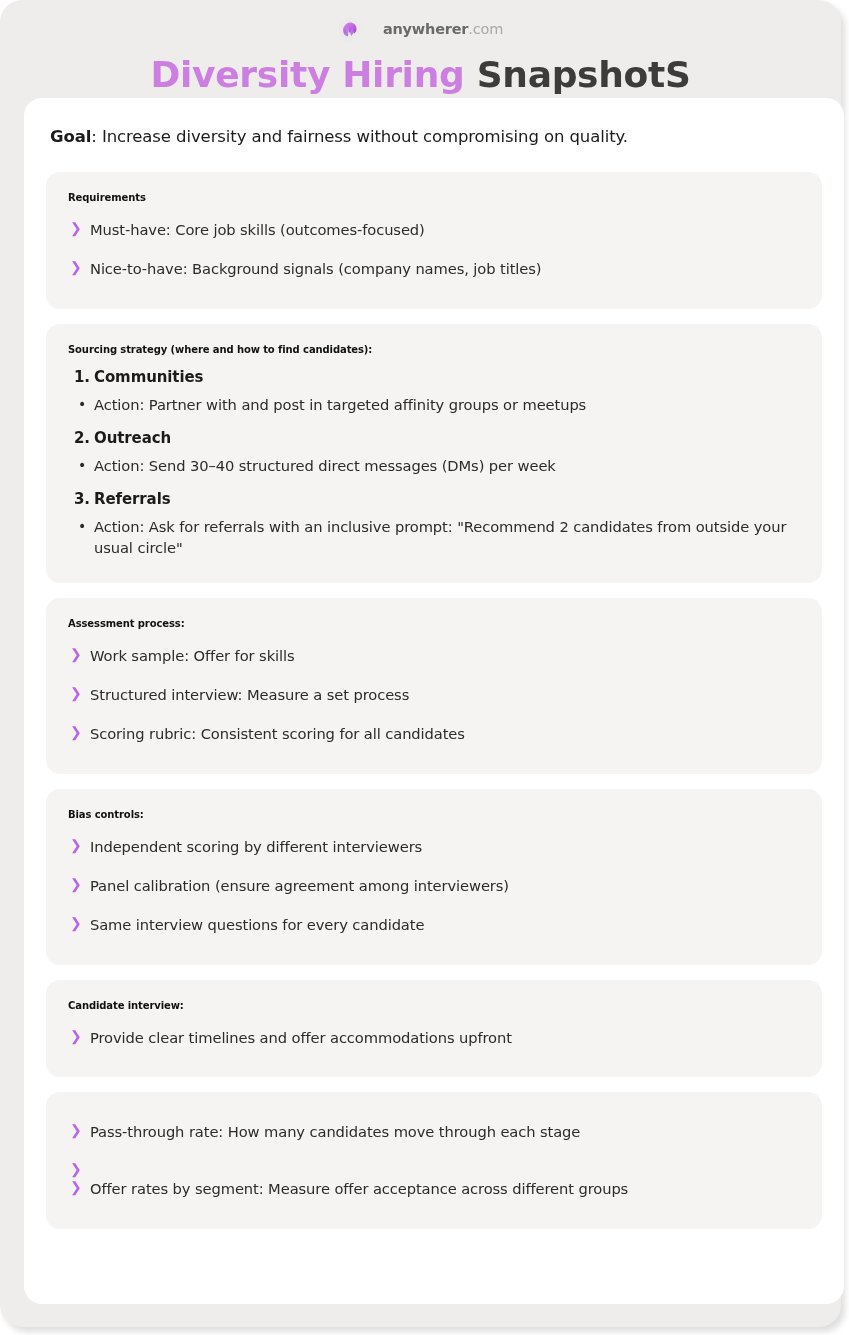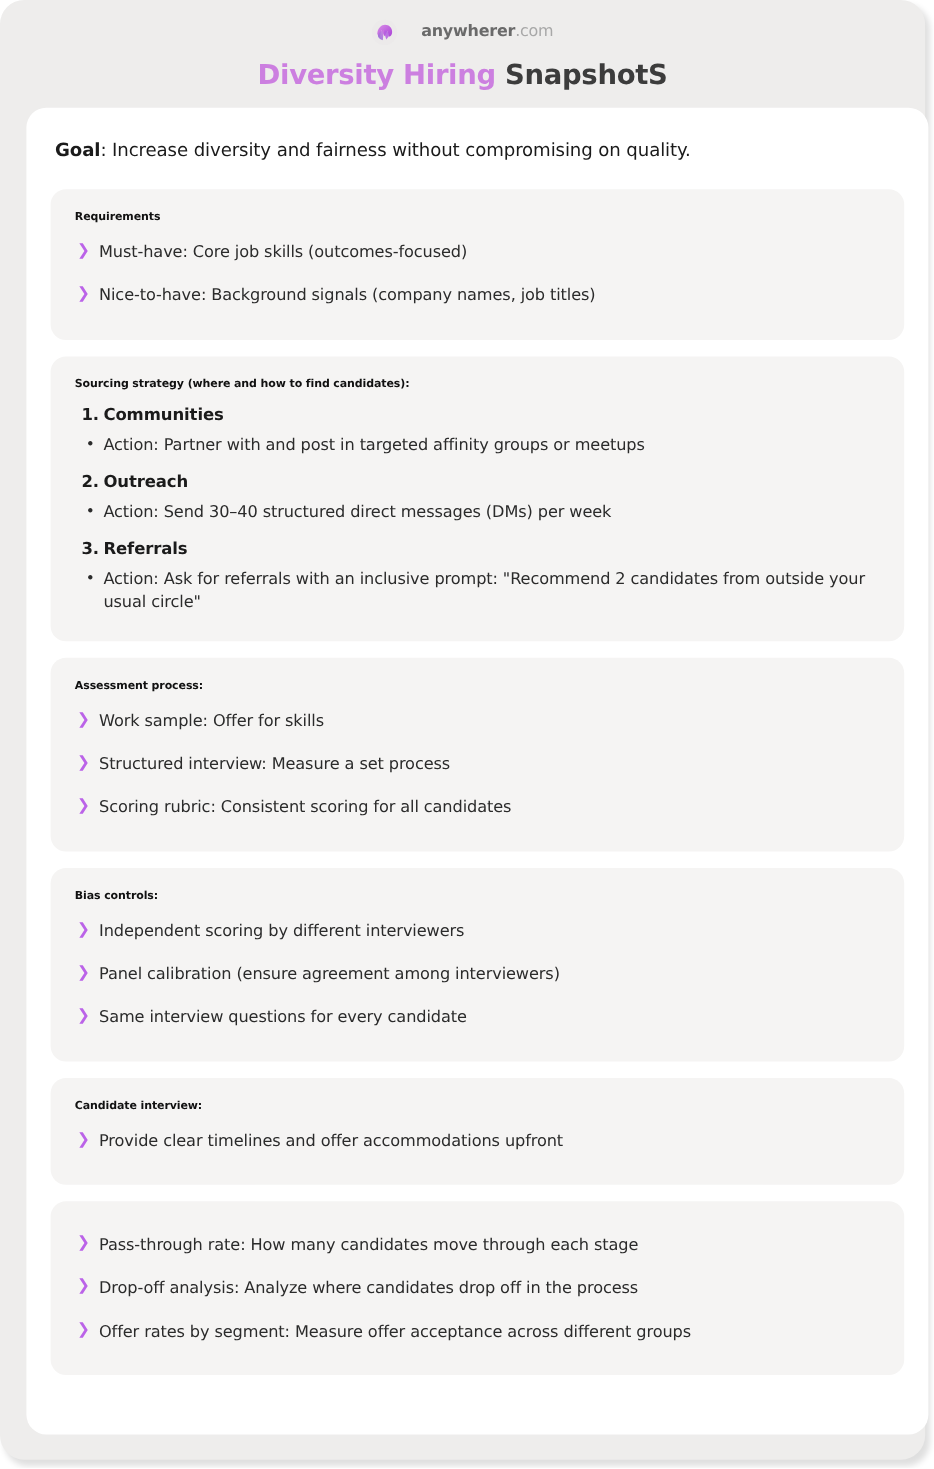--- a/index.html
+++ b/index.html
@@ -64,21 +64,21 @@
     letter-spacing: -0.2px;
     line-height: 1;
     white-space: nowrap;
   }
   .brand-name { font-weight: 700; color: #6a6a6a; }
   .brand-tld  { font-weight: 400; color: #a8a8a8; }
 
   .doc-title {
     text-align: center;
     margin-top: 10px;
-    font-size: 25px;
+    font-size: 36px;
     font-weight: 700;
     letter-spacing: -0.3px;
     line-height: 1.15;
     white-space: nowrap;
   }
   .title-accent { color: #cc7fe0; }
   .title-main   { color: #3c3c3c; }
 
   
   .card {
@@ -262,21 +262,21 @@
           </div>
           <div class="panel">
             <div class="panel-title">Candidate interview:</div>
             <ul class="chev">
               <li><span class="chev-icon">❯</span><span>Provide clear timelines and offer accommodations upfront</span></li>
             </ul>
           </div>
           <div class="panel">
             <ul class="chev">
               <li><span class="chev-icon">❯</span><span>Pass-through rate: How many candidates move through each stage</span></li>
-              <li><span class="chev-icon">❯</span><span>Drop-off analysis: Analyze where candidates drop off in the process</span></li>
+              <li><span class="chev-icon">❯</span></li>
               <li><span class="chev-icon">❯</span><span>Offer rates by segment: Measure offer acceptance across different groups</span></li>
             </ul>
           </div>
         </div>
     </div>
 
   </div>
 </div>
 
 </body></html>

